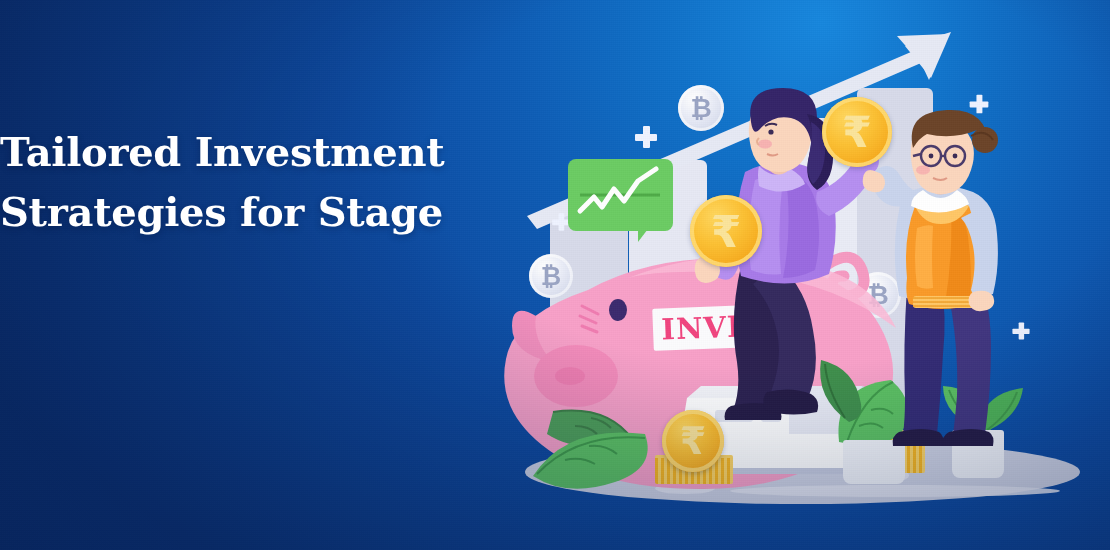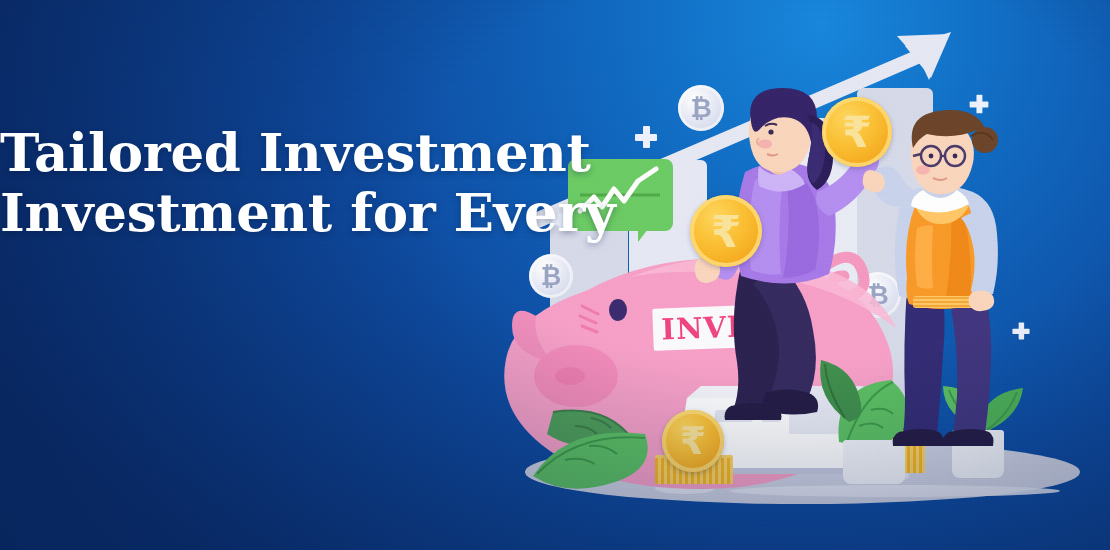--- a/index.html
+++ b/index.html
@@ -24,21 +24,21 @@
     position:absolute;inset:0;pointer-events:none;
     background:radial-gradient(ellipse 78% 92% at 70% 30%, rgba(0,0,0,0) 40%, rgba(4,24,66,.45) 100%);
   }
 
   
   #headline{
     position:absolute;left:0;top:122px;width:520px;
     color:#ffffff;
     font-family:"DejaVu Serif","Liberation Serif",serif;
     font-weight:bold;
-    font-size:53px;
+    font-size:40px;
     line-height:60px;
     letter-spacing:-0.3px;
     text-shadow:0 2px 6px rgba(0,20,60,.35);
     z-index:30;
   }
   #headline .ln{display:block;white-space:nowrap;}
 
   
   #art{position:absolute;left:505px;top:0;width:605px;height:550px;}
   .lay{position:absolute;}
@@ -129,21 +129,21 @@
 
   svg{display:block;overflow:visible;}
 </style>
 </head>
 <body>
 
 <div id="banner">
 
   <div id="headline">
     <span class="ln">Tailored Investment</span>
-    <span class="ln">Investment for Every</span>
+    <span class="ln">Strategies for Stage</span>
   </div>
 
   <div id="art">
 
     <div class="lay bar b1"></div>
     <div class="lay bar b2"></div>
     <div class="lay bar b3"></div>
     <div class="lay bar b4"></div>
     <div class="lay bar b5"></div>
 

